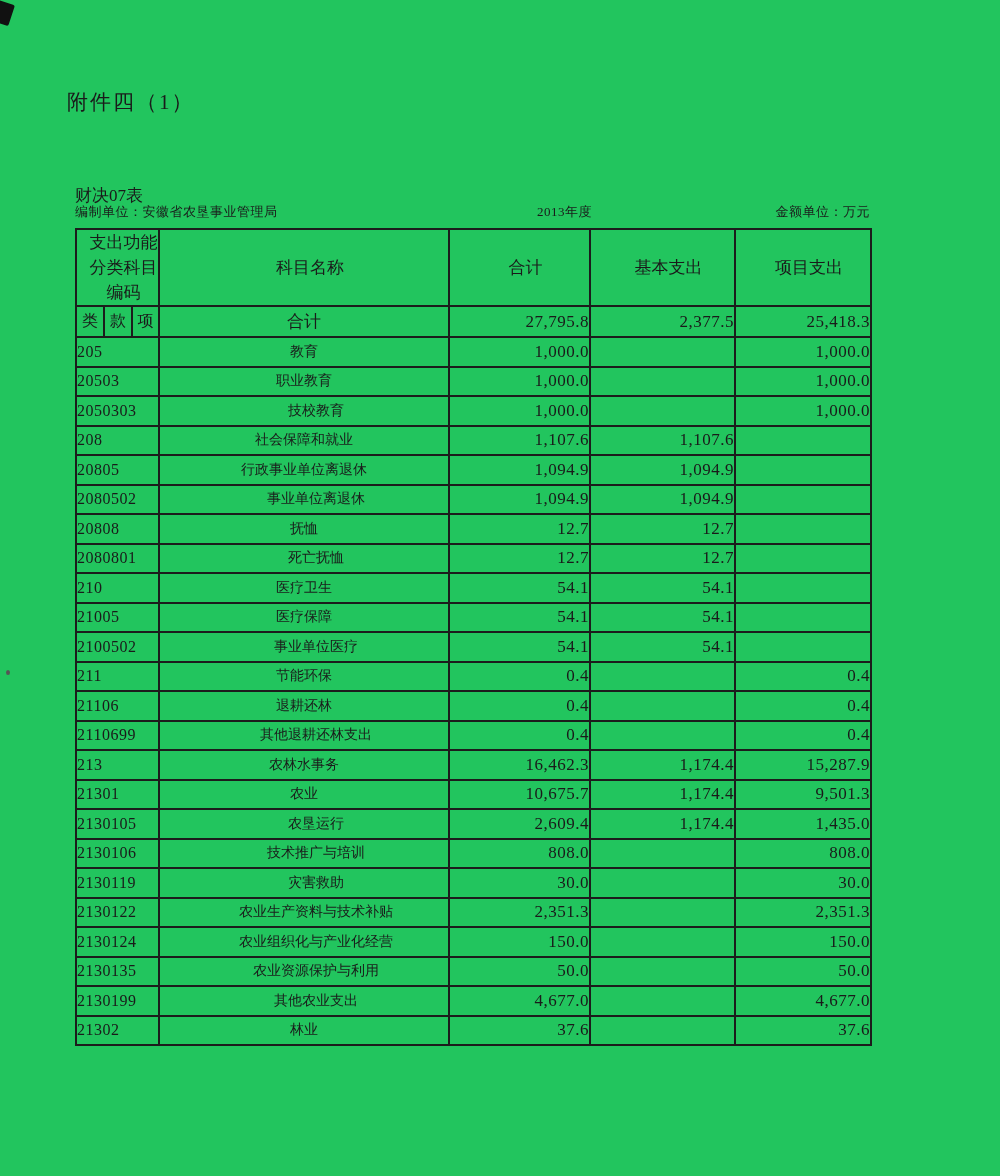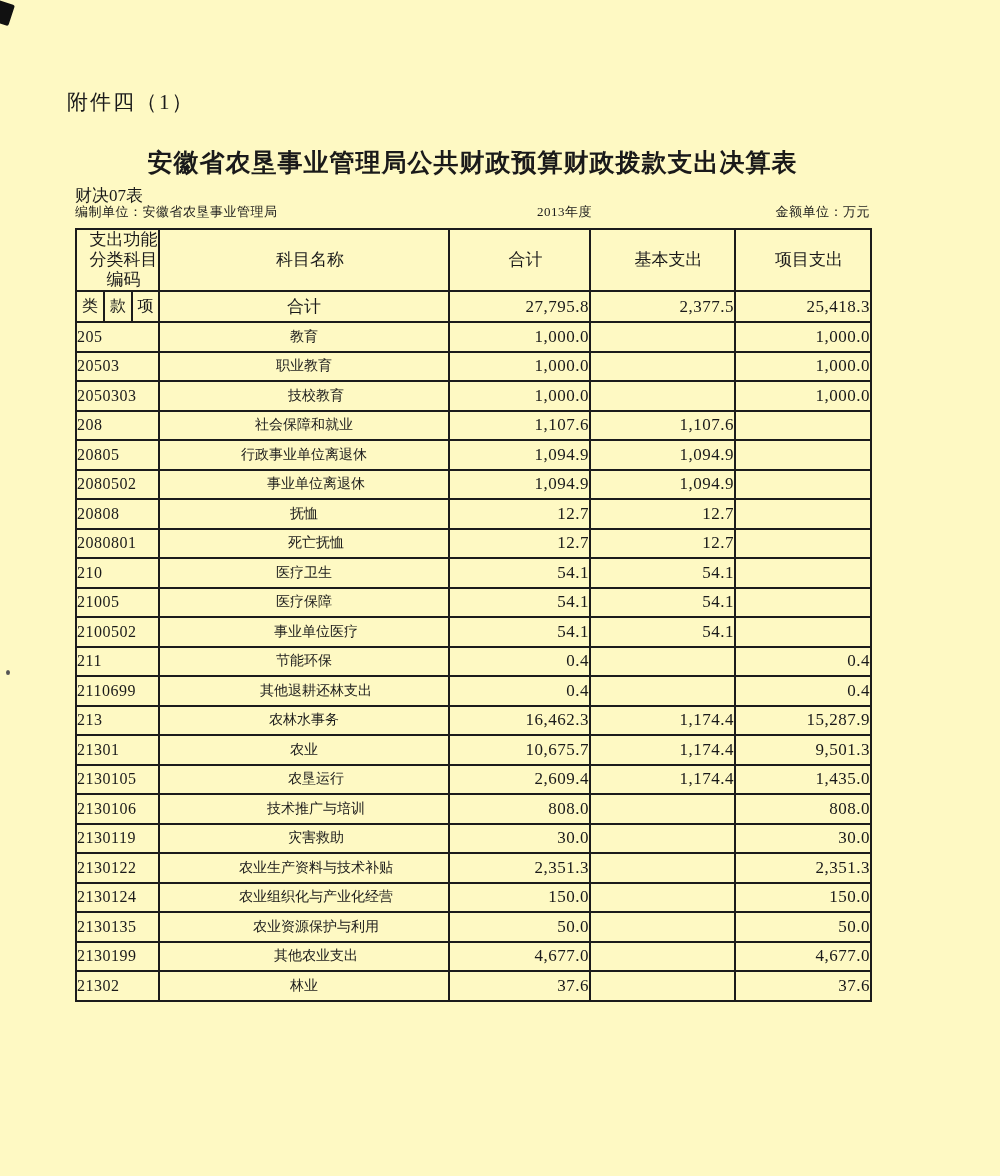--- a/index.html
+++ b/index.html
@@ -1,21 +1,21 @@
 <!DOCTYPE html>
 <html><head>
 <meta charset="utf-8">
 <style>
   html, body { margin: 0; padding: 0; }
   body { background: #ffffff; }
   .page {
     position: relative;
     width: 1000px;
     height: 1176px;
-    background: #fef9c3;
+    background: #22c55e;
     overflow: hidden;
     font-family: "Liberation Serif", "DejaVu Serif", serif;
     color: #1a1a1a;
   }
   .scan-corner-mark {
     position: absolute;
     left: -6px; top: 2px;
     width: 18px; height: 22px;
     background: #111;
     transform: rotate(18deg);
@@ -68,42 +68,41 @@
     width: 795px;
     border-collapse: collapse;
     table-layout: fixed;
   }
   table.fiscal td {
     border: 2px solid #1c1c1c;
     padding: 0;
     overflow: hidden;
     vertical-align: middle;
   }
-  tr.hdr-row td { height: 60px; text-align: center; font-size: 17px; line-height: 20px; padding-left: 12px; }
+  tr.hdr-row td { height: 60px; text-align: center; font-size: 17px; line-height: 25px; padding-left: 12px; }
   td.hdr-code { font-size: 16px; padding: 0 6px; }
   tr.total-row td { height: 29px; }
   tr.data-row td { height: 27.5px; }
   td.sub { text-align: center; font-size: 16px; }
   td.code { text-align: left; padding-left: 4px; font-size: 16px; letter-spacing: 0.5px; }
   td.name { text-align: center; padding-left: 7px; font-size: 14px; }
   td.name.indent { padding-left: 24px; }
   td.name-center { text-align: center; font-size: 17px; }
   td.num { text-align: right; padding-right: 7px; font-size: 17px; letter-spacing: 0.5px; }
 </style>
 </head>
 <body>
 
 <div class="page">
 
   <div class="scan-corner-mark"></div>
   <div class="scan-dot"></div>
 
   <div class="attachment-label">附件四（1）</div>
 
-  <div class="doc-title">安徽省农垦事业管理局公共财政预算财政拨款支出决算表</div>
 
   <div class="form-code">财决07表</div>
 
   <div class="meta-row">
     <span>编制单位：安徽省农垦事业管理局</span>
     <span class="meta-center">2013年度</span>
     <span>金额单位：万元</span>
   </div>
 
   <table class="fiscal">
@@ -211,20 +210,27 @@
       <td class="num"></td>
     </tr>
         <tr class="data-row">
       <td class="code" colspan="3">211</td>
       <td class="name">节能环保</td>
       <td class="num">0.4</td>
       <td class="num"></td>
       <td class="num">0.4</td>
     </tr>
         <tr class="data-row">
+      <td class="code" colspan="3">21106</td>
+      <td class="name">退耕还林</td>
+      <td class="num">0.4</td>
+      <td class="num"></td>
+      <td class="num">0.4</td>
+    </tr>
+        <tr class="data-row">
       <td class="code" colspan="3">2110699</td>
       <td class="name indent">其他退耕还林支出</td>
       <td class="num">0.4</td>
       <td class="num"></td>
       <td class="num">0.4</td>
     </tr>
         <tr class="data-row">
       <td class="code" colspan="3">213</td>
       <td class="name">农林水事务</td>
       <td class="num">16,462.3</td>

